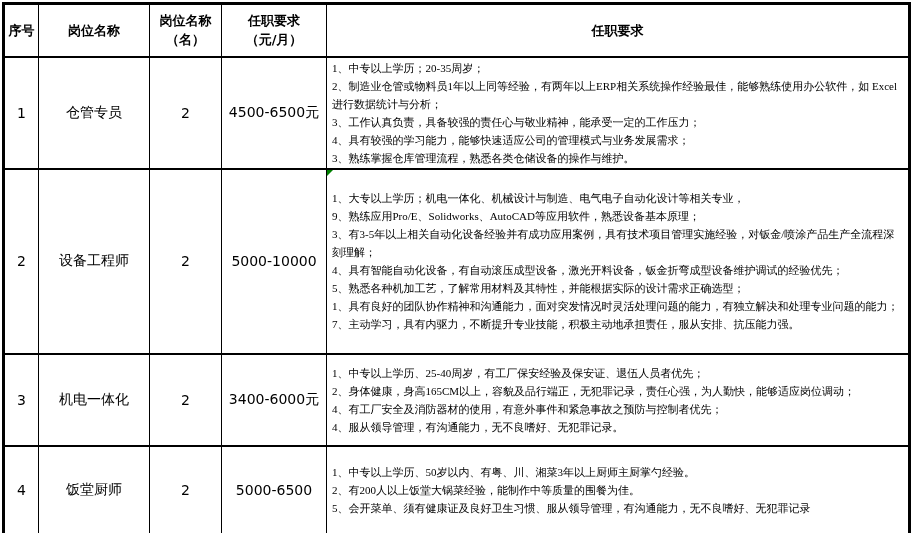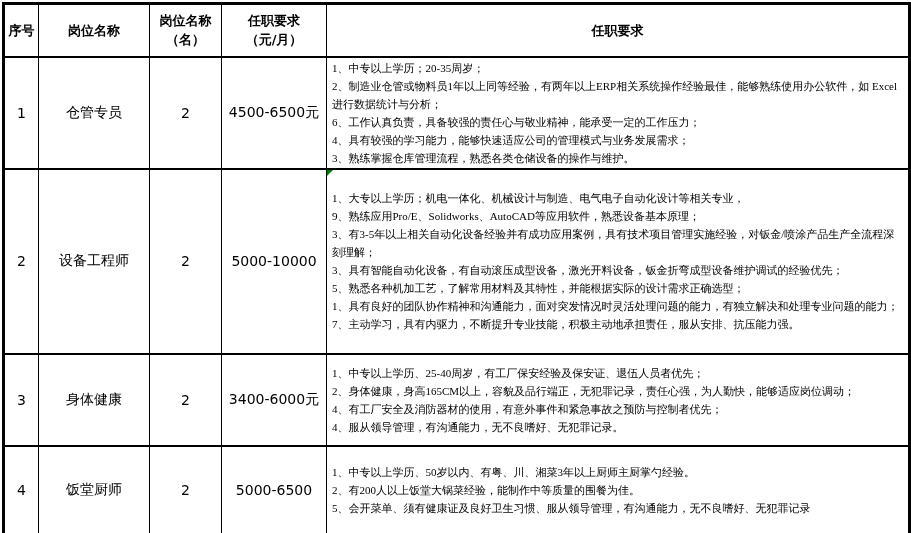--- a/index.html
+++ b/index.html
@@ -59,46 +59,46 @@
     </thead>
     <tbody id="rows">
   <tr>
     <td class="c">1</td>
     <td class="c">仓管专员</td>
     <td class="c">2</td>
     <td class="c">4500-6500元</td>
     <td class="req">
             <div class="req-line">1、中专以上学历；20-35周岁；</div>
             <div class="req-line">2、制造业仓管或物料员1年以上同等经验，有两年以上ERP相关系统操作经验最佳，能够熟练使用办公软件，如 Excel 进行数据统计与分析；</div>
-            <div class="req-line">6、工作认真负责，具备较强的责任心与敬业精神，能承受一定的工作压力；</div>
+            <div class="req-line">3、工作认真负责，具备较强的责任心与敬业精神，能承受一定的工作压力；</div>
             <div class="req-line">4、具有较强的学习能力，能够快速适应公司的管理模式与业务发展需求；</div>
             <div class="req-line">3、熟练掌握仓库管理流程，熟悉各类仓储设备的操作与维护。</div>
           </td>
   </tr>
 
   <tr>
     <td class="c">2</td>
     <td class="c">设备工程师</td>
     <td class="c">2</td>
     <td class="c">5000-10000</td>
     <td class="req">
             <div class="req-line">1、大专以上学历；机电一体化、机械设计与制造、电气电子自动化设计等相关专业，</div>
             <div class="req-line">9、熟练应用Pro/E、Solidworks、AutoCAD等应用软件，熟悉设备基本原理；</div>
             <div class="req-line">3、有3-5年以上相关自动化设备经验并有成功应用案例，具有技术项目管理实施经验，对钣金/喷涂产品生产全流程深刻理解；</div>
-            <div class="req-line">3、具有智能自动化设备，有自动滚压成型设备，激光开料设备，钣金折弯成型设备维护调试的经验优先；</div>
+            <div class="req-line">4、具有智能自动化设备，有自动滚压成型设备，激光开料设备，钣金折弯成型设备维护调试的经验优先；</div>
             <div class="req-line">5、熟悉各种机加工艺，了解常用材料及其特性，并能根据实际的设计需求正确选型；</div>
             <div class="req-line">1、具有良好的团队协作精神和沟通能力，面对突发情况时灵活处理问题的能力，有独立解决和处理专业问题的能力；</div>
             <div class="req-line">7、主动学习，具有内驱力，不断提升专业技能，积极主动地承担责任，服从安排、抗压能力强。</div>
             <span class="corner-flag" style="border-top-color: rgb(0, 128, 0);"></span>
           </td>
   </tr>
 
   <tr>
     <td class="c">3</td>
-    <td class="c">身体健康</td>
+    <td class="c">机电一体化</td>
     <td class="c">2</td>
     <td class="c">3400-6000元</td>
     <td class="req">
             <div class="req-line">1、中专以上学历、25-40周岁，有工厂保安经验及保安证、退伍人员者优先；</div>
             <div class="req-line">2、身体健康，身高165CM以上，容貌及品行端正，无犯罪记录，责任心强，为人勤快，能够适应岗位调动；</div>
             <div class="req-line">4、有工厂安全及消防器材的使用，有意外事件和紧急事故之预防与控制者优先；</div>
             <div class="req-line">4、服从领导管理，有沟通能力，无不良嗜好、无犯罪记录。</div>
           </td>
   </tr>
 

